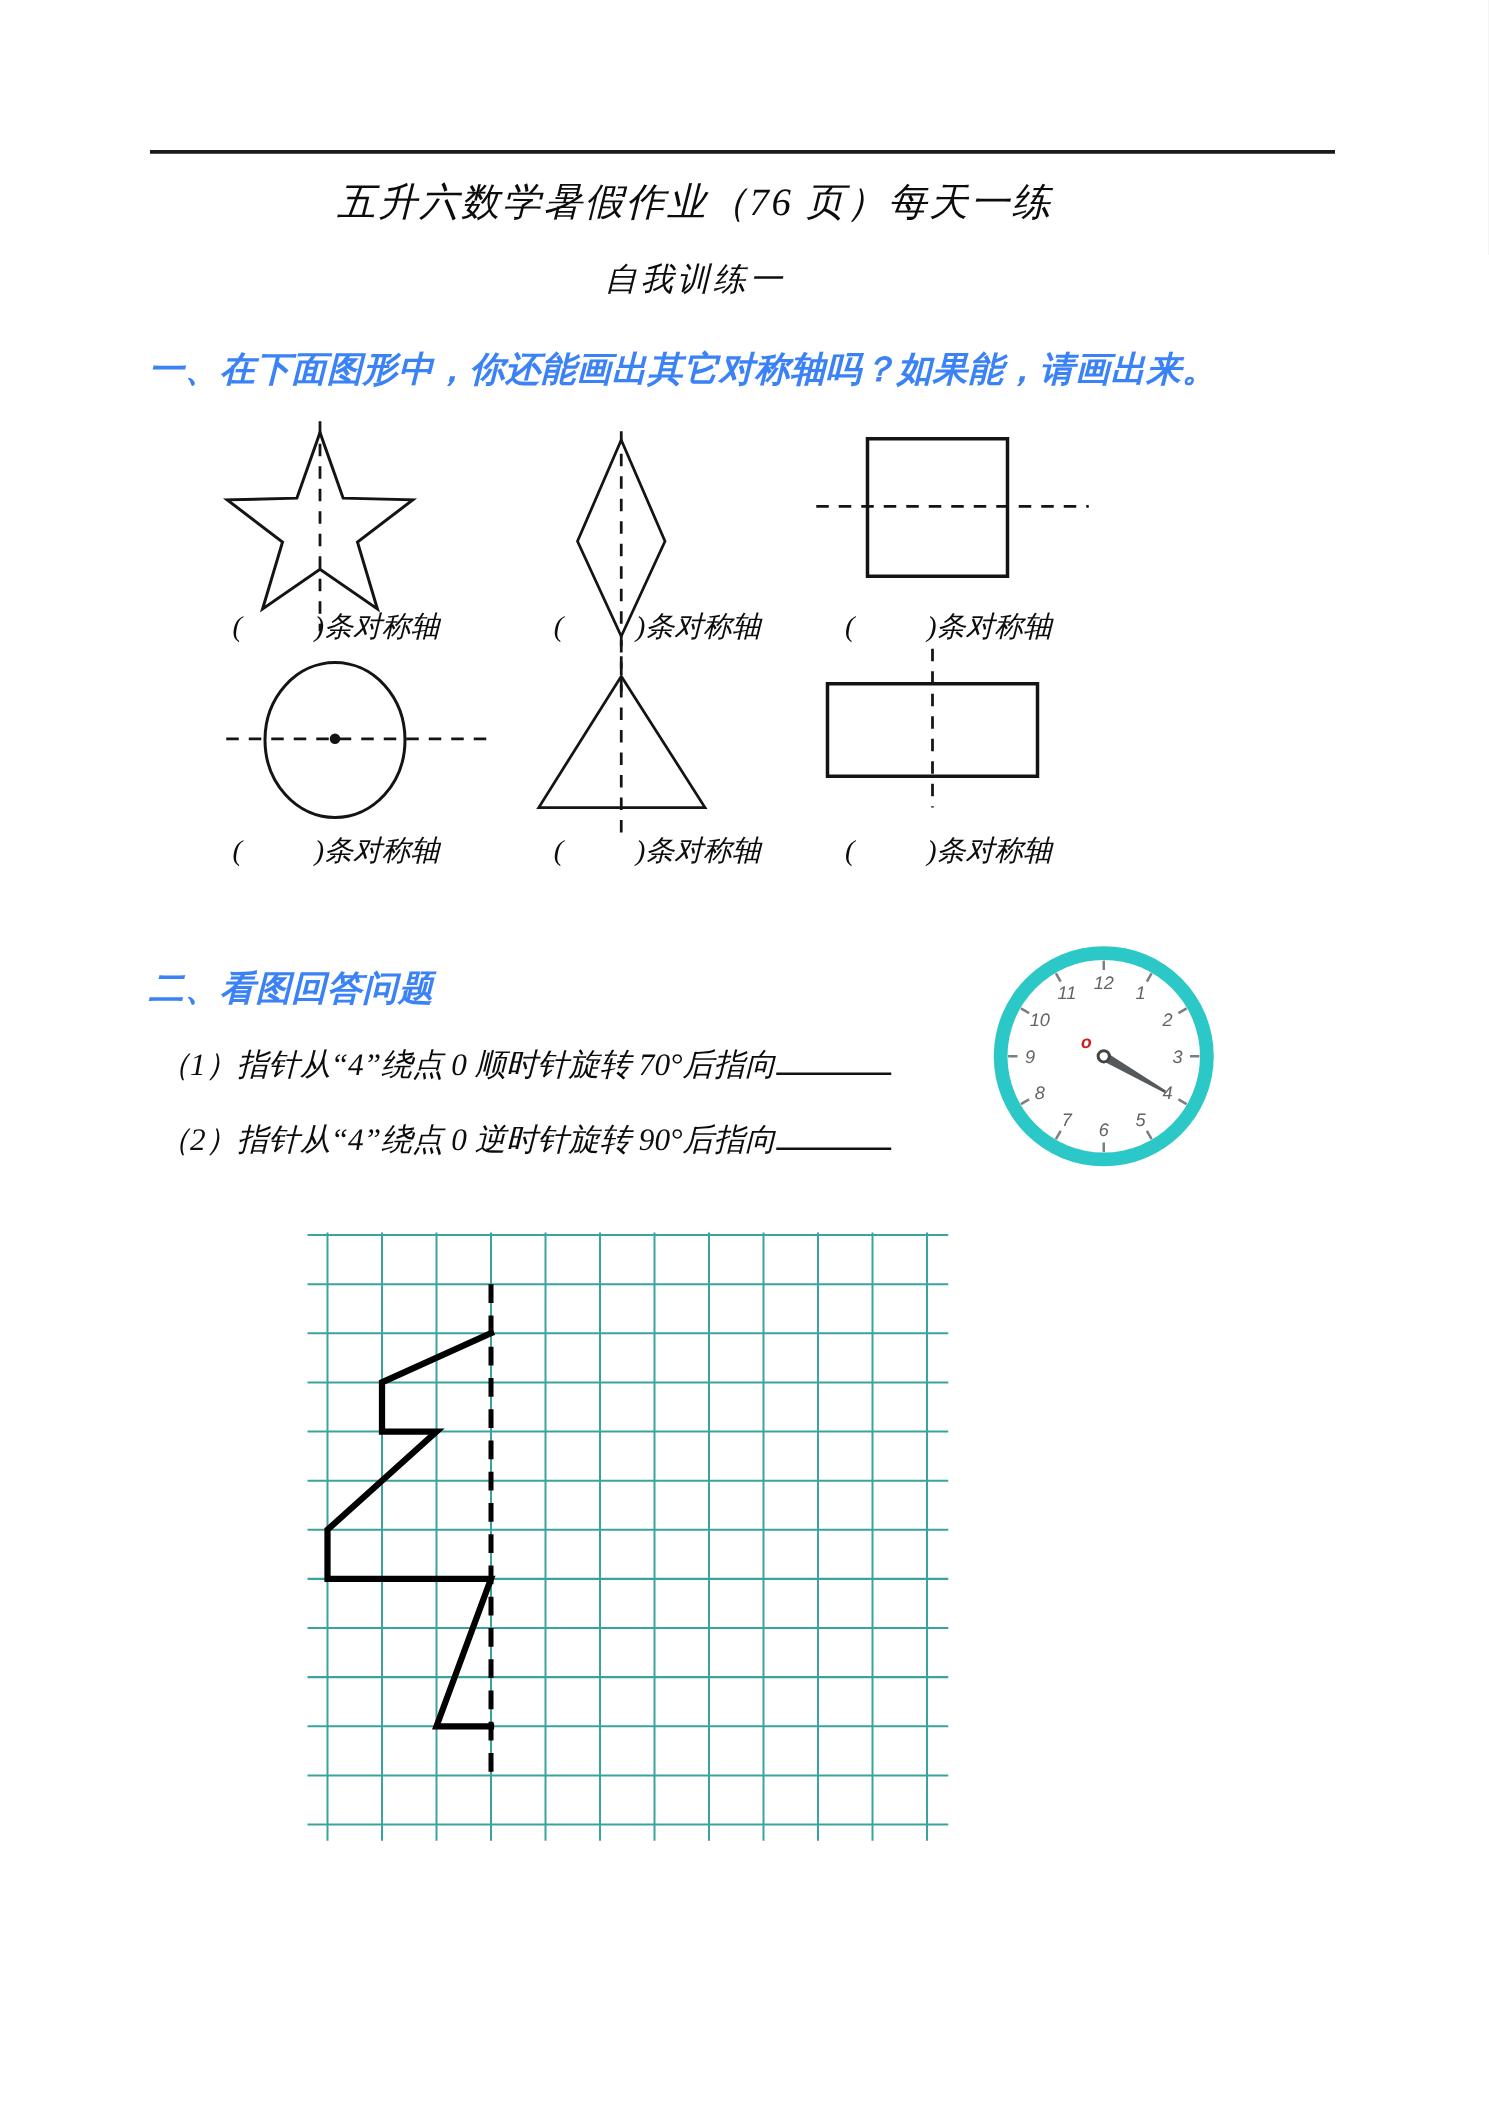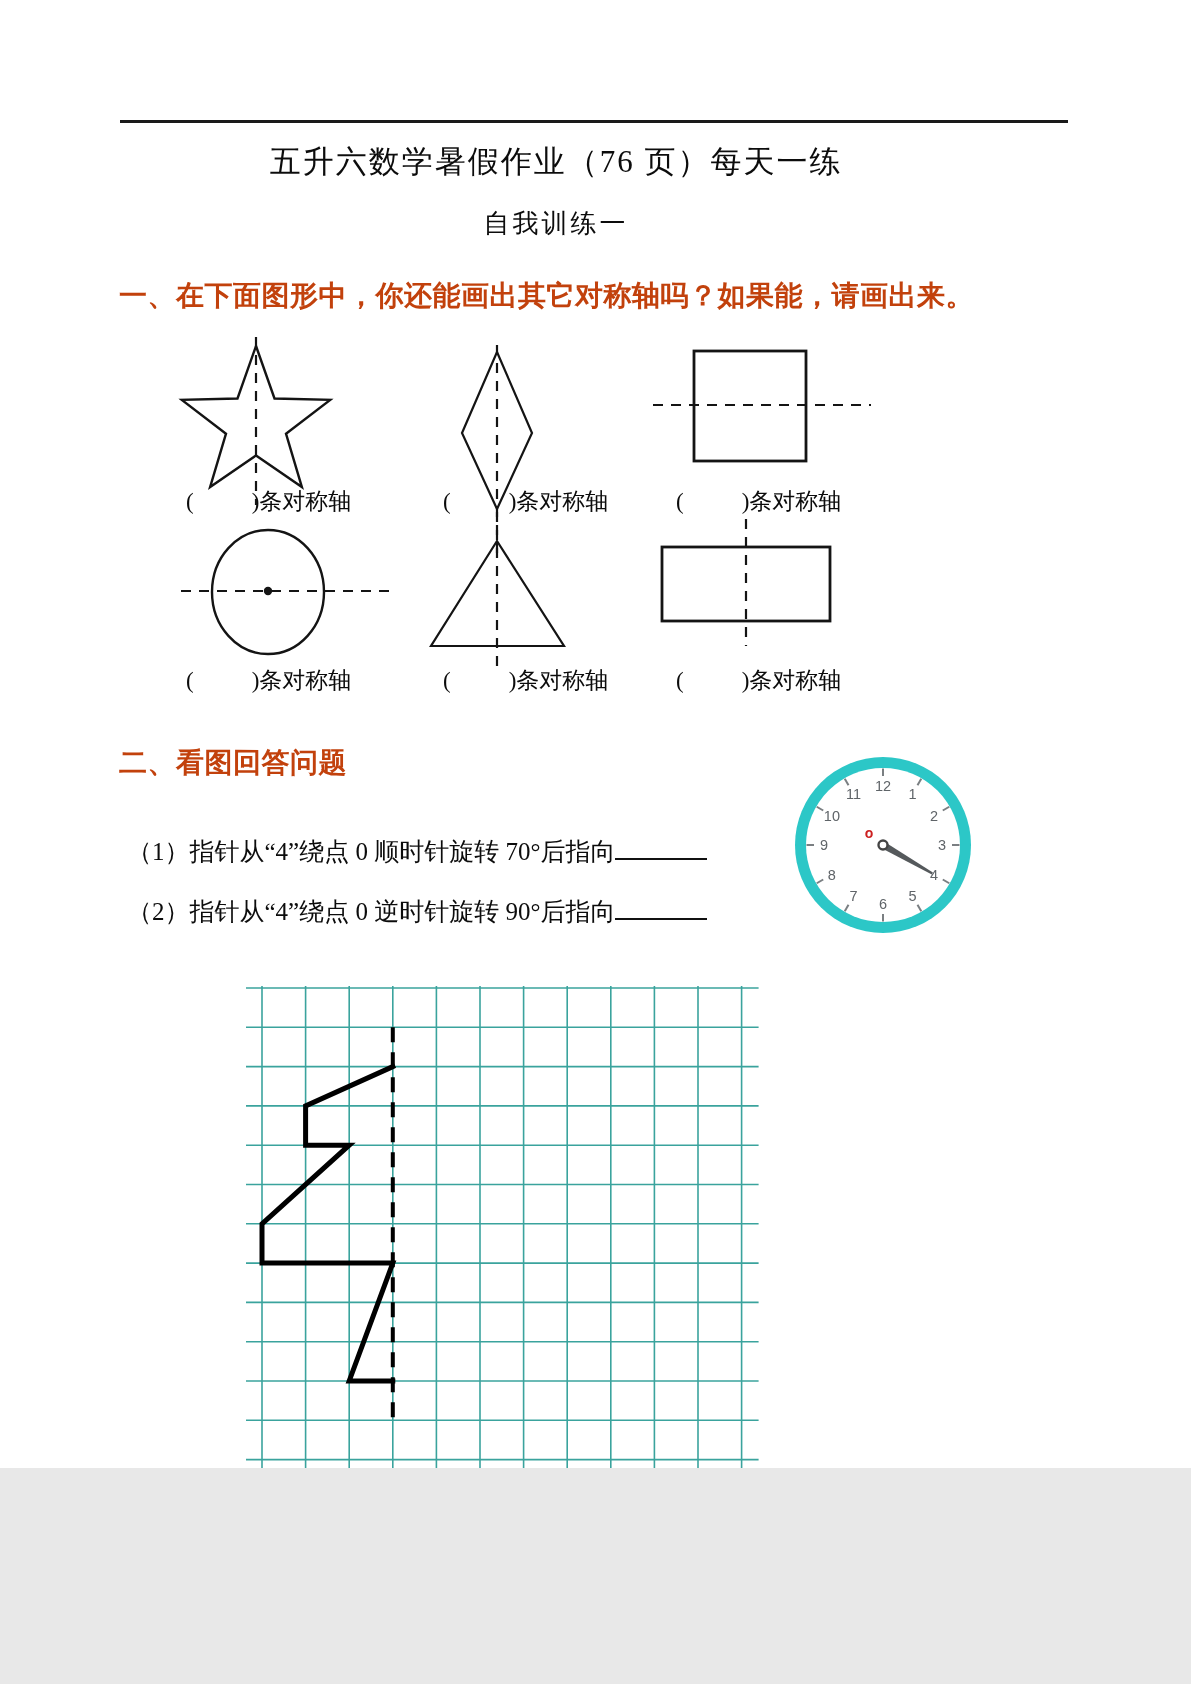--- a/index.html
+++ b/index.html
@@ -1,23 +1,24 @@
 <!DOCTYPE html>
 <html><head>
 <meta charset="utf-8">
 <style>
   html,body{margin:0;padding:0;background:#e8e8e8;}
   .page{
     position:relative;
-    width:1191px;height:1468px;
+    width:1191px;height:1684px;
     margin:0 auto;
     background:#ffffff;
     overflow:hidden;
     font-family:"Liberation Serif", serif;
     color:#0c0c0c;
+    font-style:italic;
   }
   .abs{position:absolute;}
   .rule{
     left:120px;top:120px;width:948px;height:0;
     border-top:3px solid #1a1a1a;
   }
   .doc-title{
     left:0;top:141px;width:1112px;
     text-align:center;
     font-size:31px;letter-spacing:2px;
@@ -26,26 +27,26 @@
   .doc-subtitle{
     left:0;top:206px;width:1112px;
     text-align:center;
     font-size:26px;letter-spacing:3px;
     font-family:"Liberation Serif", serif;
   }
   .sec-heading{
     font-family:"Liberation Sans", sans-serif;
     font-weight:700;
     font-size:28px;
-    color:#c2410c;
+    color:#3b82f6;
     letter-spacing:0.5px;
     white-space:nowrap;
   }
   .h1{left:119px;top:277px;}
-  .h2{left:119px;top:744px;}
+  .h2{left:119px;top:772px;}
   .h3{left:119px;top:929px;}
   .question{
     font-size:25px;
     white-space:nowrap;
     font-family:"Liberation Serif", serif;
   }
   .q1{left:127px;top:835px;}
   .q2{left:127px;top:895px;}
   .blank{
     display:inline-block;

